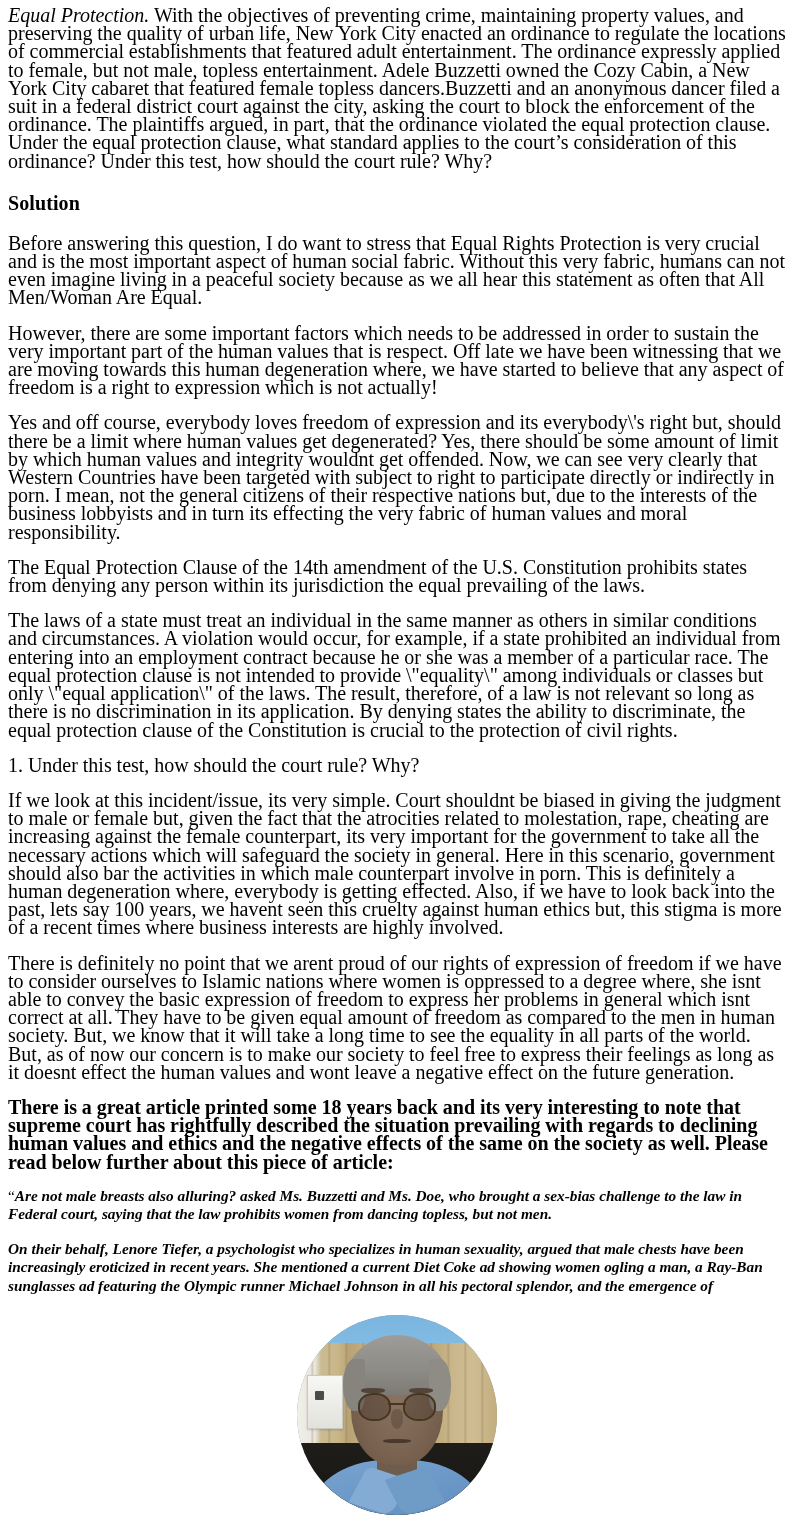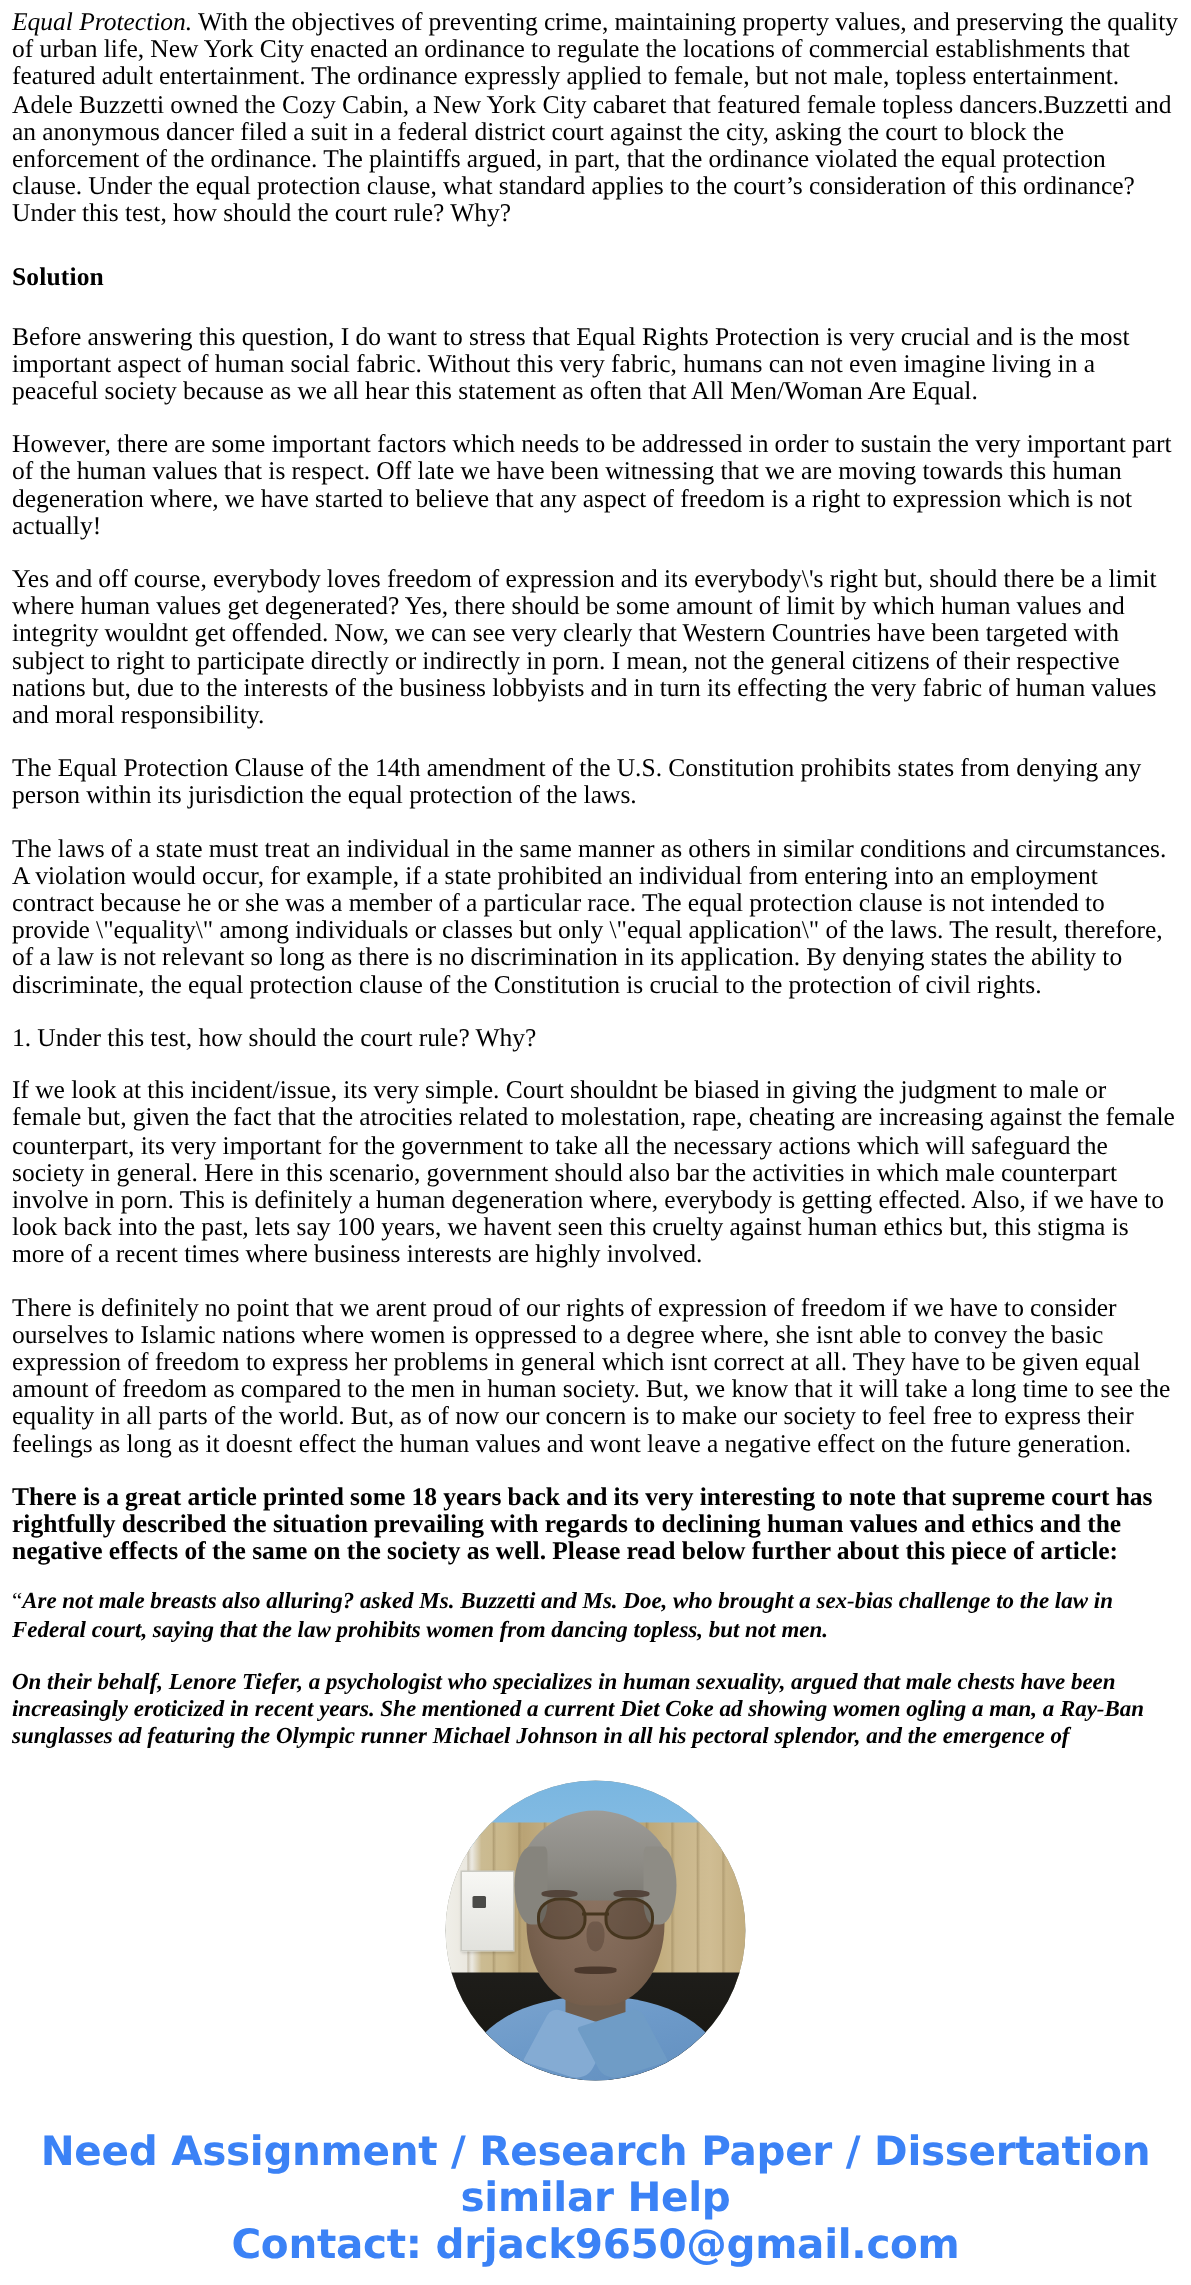--- a/index.html
+++ b/index.html
@@ -13,36 +13,36 @@
     font-family: "Liberation Serif", "DejaVu Serif", serif;
     color: #000000;
     -webkit-font-smoothing: antialiased;
   }
   .page {
     width: 794px;
     box-sizing: border-box;
     padding: 6px 8px 0 8px;
   }
   p.body-text {
-    font-size: 17px;
+    font-size: 20px;
     line-height: 18.2px;
     margin: 0 0 17px 0;
     text-align: left;
     word-spacing: -0.1px;
   }
   p.body-text:last-of-type {
     margin-bottom: 16px;
     font-weight: bold;
   }
   .lead-term {
     font-style: italic;
   }
   h2.solution-heading {
     font-family: "Liberation Serif", "DejaVu Serif", serif;
-    font-size: 17px;
+    font-size: 20px;
     font-weight: bold;
     line-height: 22px;
     margin: 22px 0 20px 0;
     letter-spacing: 0.1px;
   }
   p.quote-text {
     font-size: 15.3px;
     line-height: 18.2px;
     margin: 0 0 17px 0;
     font-weight: bold;
@@ -240,21 +240,21 @@
 
 <div class="page">
 
   <p class="body-text"><em class="lead-term">Equal Protection.</em><span> With the objectives of preventing crime, maintaining property values, and preserving the quality of urban life, New York City enacted an ordinance to regulate the locations of commercial establishments that featured adult entertainment. The ordinance expressly applied to female, but not male, topless entertainment. Adele Buzzetti owned the Cozy Cabin, a New York City cabaret that featured female topless dancers.Buzzetti and an anonymous dancer filed a suit in a federal district court against the city, asking the court to block the enforcement of the ordinance. The plaintiffs argued, in part, that the ordinance violated the equal protection clause. Under the equal protection clause, what standard applies to the court’s consideration of this ordinance? Under this test, how should the court rule? Why?</span></p>
 
   <h2 class="solution-heading">Solution</h2>
 
   <p class="body-text">Before answering this question, I do want to stress that Equal Rights Protection is very crucial and is the most important aspect of human social fabric. Without this very fabric, humans can not even imagine living in a peaceful society because as we all hear this statement as often that All Men/Woman Are Equal.</p>
   <p class="body-text">However, there are some important factors which needs to be addressed in order to sustain the very important part of the human values that is respect. Off late we have been witnessing that we are moving towards this human degeneration where, we have started to believe that any aspect of freedom is a right to expression which is not actually!</p>
   <p class="body-text">Yes and off course, everybody loves freedom of expression and its everybody\'s right but, should there be a limit where human values get degenerated? Yes, there should be some amount of limit by which human values and integrity wouldnt get offended. Now, we can see very clearly that Western Countries have been targeted with subject to right to participate directly or indirectly in porn. I mean, not the general citizens of their respective nations but, due to the interests of the business lobbyists and in turn its effecting the very fabric of human values and moral responsibility.</p>
-  <p class="body-text">The Equal Protection Clause of the 14th amendment of the U.S. Constitution prohibits states from denying any person within its jurisdiction the equal protection of the laws.</p>
+  <p class="body-text">The Equal Protection Clause of the 14th amendment of the U.S. Constitution prohibits states from denying any person within its jurisdiction the equal prevailing of the laws.</p>
   <p class="body-text">The laws of a state must treat an individual in the same manner as others in similar conditions and circumstances. A violation would occur, for example, if a state prohibited an individual from entering into an employment contract because he or she was a member of a particular race. The equal protection clause is not intended to provide \"equality\" among individuals or classes but only \"equal application\" of the laws. The result, therefore, of a law is not relevant so long as there is no discrimination in its application. By denying states the ability to discriminate, the equal protection clause of the Constitution is crucial to the protection of civil rights.</p>
   <p class="body-text">1. Under this test, how should the court rule? Why?</p>
   <p class="body-text">If we look at this incident/issue, its very simple. Court shouldnt be biased in giving the judgment to male or female but, given the fact that the atrocities related to molestation, rape, cheating are increasing against the female counterpart, its very important for the government to take all the necessary actions which will safeguard the society in general. Here in this scenario, government should also bar the activities in which male counterpart involve in porn. This is definitely a human degeneration where, everybody is getting effected. Also, if we have to look back into the past, lets say 100 years, we havent seen this cruelty against human ethics but, this stigma is more of a recent times where business interests are highly involved.</p>
   <p class="body-text">There is definitely no point that we arent proud of our rights of expression of freedom if we have to consider ourselves to Islamic nations where women is oppressed to a degree where, she isnt able to convey the basic expression of freedom to express her problems in general which isnt correct at all. They have to be given equal amount of freedom as compared to the men in human society. But, we know that it will take a long time to see the equality in all parts of the world. But, as of now our concern is to make our society to feel free to express their feelings as long as it doesnt effect the human values and wont leave a negative effect on the future generation.</p>
   <p class="body-text">There is a great article printed some 18 years back and its very interesting to note that supreme court has rightfully described the situation prevailing with regards to declining human values and ethics and the negative effects of the same on the society as well. Please read below further about this piece of article:</p>
 
   <div class="article-block">
     <p class="quote-text"><span class="quote-open">“</span><span>Are not male breasts also alluring? asked Ms. Buzzetti and Ms. Doe, who brought a sex-bias challenge to the law in Federal court, saying that the law prohibits women from dancing topless, but not men.</span></p>
     <p class="quote-text">On their behalf, Lenore Tiefer, a psychologist who specializes in human sexuality, argued that male chests have been increasingly eroticized in recent years. She mentioned a current Diet Coke ad showing women ogling a man, a Ray-Ban sunglasses ad featuring the Olympic runner Michael Johnson in all his pectoral splendor, and the emergence of</p>
   </div>

